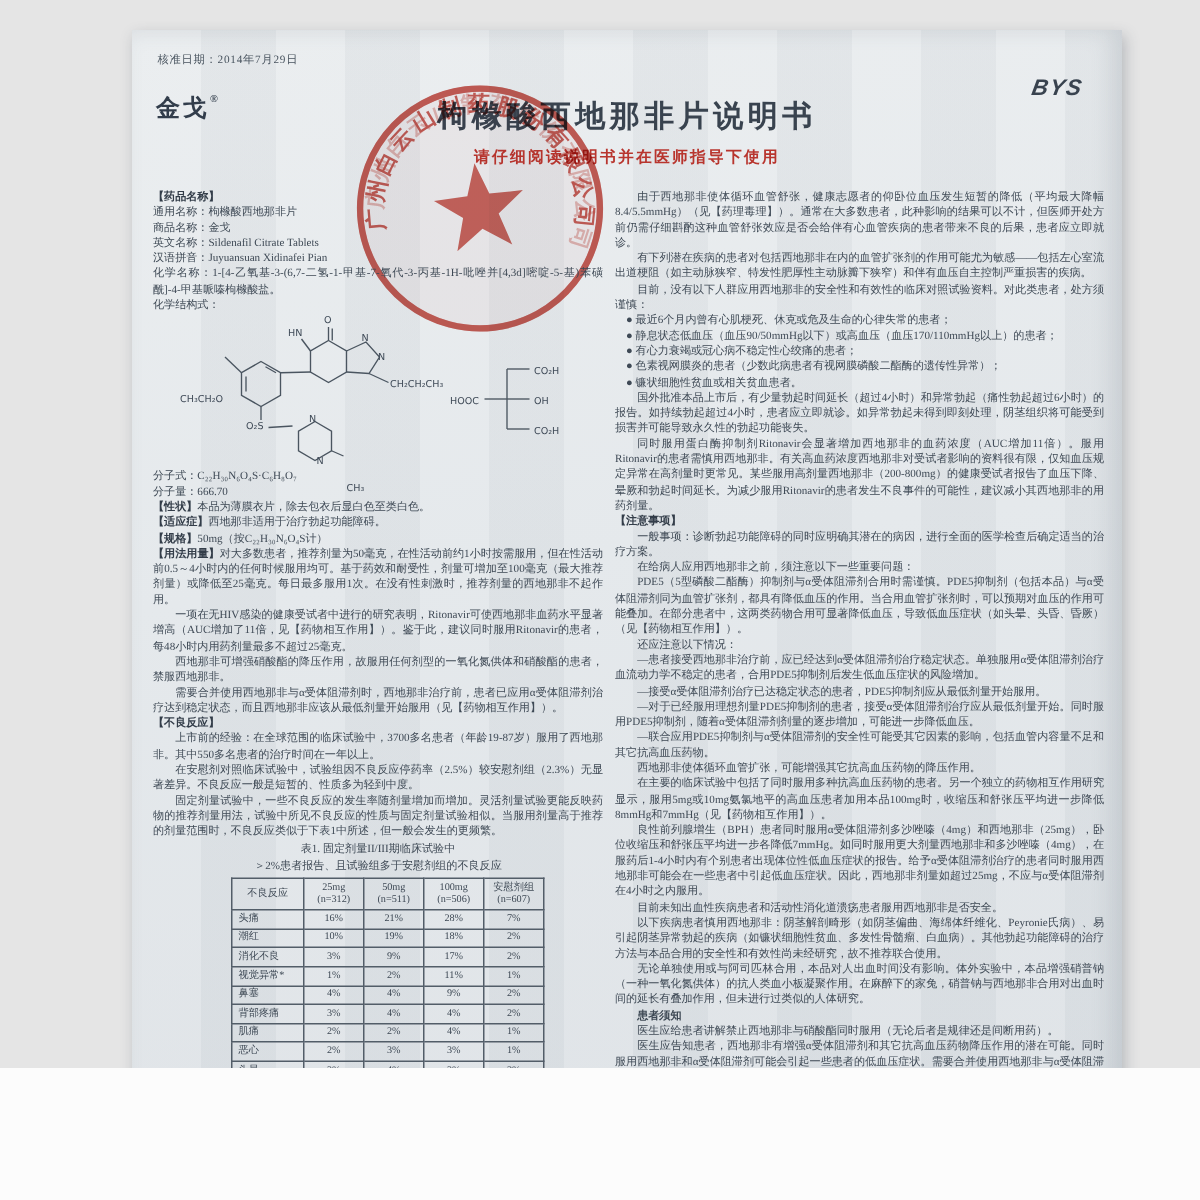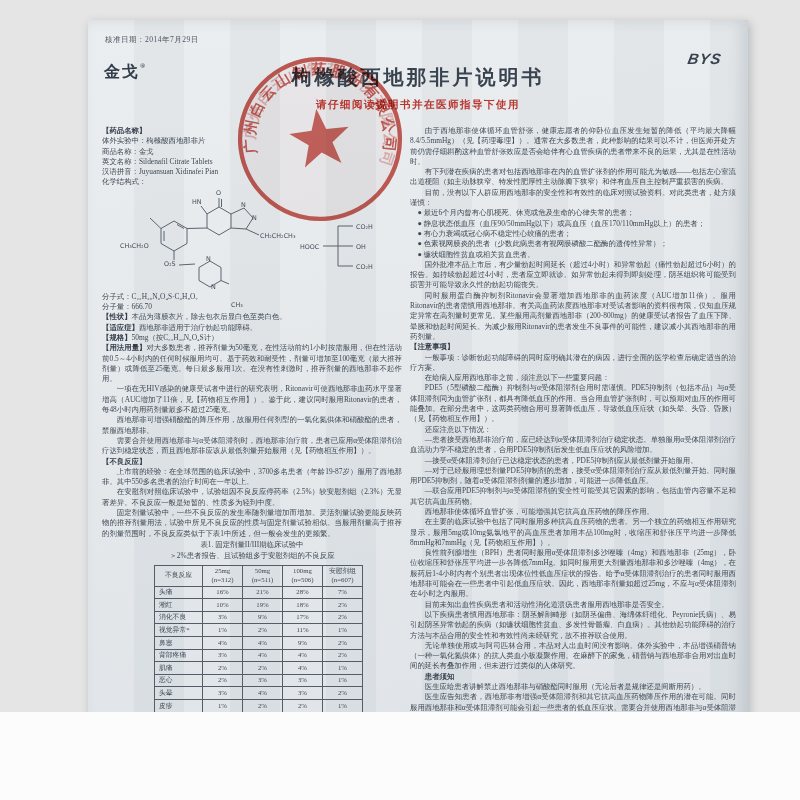--- a/index.html
+++ b/index.html
@@ -70,24 +70,25 @@
           <text font-size="14.5" letter-spacing="3.2" fill="#c23a31" font-weight="bold">
             <textPath href="#sealArc" startOffset="94">广州白云山制药股份有限公司</textPath>
           </text>
         </g>
       </svg>
     </div>
 
     <div class="col colL">
       <div>
           <p class="pg noind"><b>【药品名称】</b></p>
-          <p class="pg noind">体外实验中：枸橼酸西地那非片</p>
+          <p class="pg noind">通用名称：枸橼酸西地那非片</p>
           <p class="pg noind">商品名称：金戈</p>
           <p class="pg noind">英文名称：Sildenafil Citrate Tablets</p>
           <p class="pg noind">汉语拼音：Juyuansuan Xidinafei Pian</p>
+          <p class="pg noind">化学名称：1-[4-乙氧基-3-(6,7-二氢-1-甲基-7-氧代-3-丙基-1H-吡唑并[4,3d]嘧啶-5-基)苯磺酰]-4-甲基哌嗪枸橼酸盐。</p>
           <p class="pg noind">化学结构式：</p>
         </div>
 
       <div class="structure">
         <svg viewBox="0 0 298 104">
           <polygon points="72,33 85,40.5 85,55.5 72,63 59,55.5 59,40.5"></polygon>
           <line x1="62" y1="43" x2="62" y2="53"></line>
             <line x1="75" y1="36.5" x2="82" y2="40.5"></line>
           <line x1="59" y1="40.5" x2="48" y2="30"></line>
           <line x1="85" y1="40.5" x2="105" y2="40"></line>
@@ -226,21 +227,21 @@
               <td class="val">2%</td>
               <td class="val">1%</td>
             </tr>
           </tbody>
       </table>
 
     </div>
 
     <div class="col colR">
       <div>
-          <p class="pg ">由于西地那非使体循环血管舒张，健康志愿者的仰卧位血压发生短暂的降低（平均最大降幅8.4/5.5mmHg）（见【药理毒理】）。通常在大多数患者，此种影响的结果可以不计，但医师开处方前仍需仔细斟酌这种血管舒张效应是否会给伴有心血管疾病的患者带来不良的后果，尤其是在性活动时。</p>
+          <p class="pg ">由于西地那非使体循环血管舒张，健康志愿者的仰卧位血压发生短暂的降低（平均最大降幅8.4/5.5mmHg）（见【药理毒理】）。通常在大多数患者，此种影响的结果可以不计，但医师开处方前仍需仔细斟酌这种血管舒张效应是否会给伴有心血管疾病的患者带来不良的后果，患者应立即就诊。</p>
           <p class="pg ">有下列潜在疾病的患者对包括西地那非在内的血管扩张剂的作用可能尤为敏感——包括左心室流出道梗阻（如主动脉狭窄、特发性肥厚性主动脉瓣下狭窄）和伴有血压自主控制严重损害的疾病。</p>
           <p class="pg ">目前，没有以下人群应用西地那非的安全性和有效性的临床对照试验资料。对此类患者，处方须谨慎：</p>
           <p class="pg bullet">● 最近6个月内曾有心肌梗死、休克或危及生命的心律失常的患者；</p>
           <p class="pg bullet">● 静息状态低血压（血压90/50mmHg以下）或高血压（血压170/110mmHg以上）的患者；</p>
           <p class="pg bullet">● 有心力衰竭或冠心病不稳定性心绞痛的患者；</p>
           <p class="pg bullet">● 色素视网膜炎的患者（少数此病患者有视网膜磷酸二酯酶的遗传性异常）；</p>
           <p class="pg bullet">● 镰状细胞性贫血或相关贫血患者。</p>
           <p class="pg ">国外批准本品上市后，有少量勃起时间延长（超过4小时）和异常勃起（痛性勃起超过6小时）的报告。如持续勃起超过4小时，患者应立即就诊。如异常勃起未得到即刻处理，阴茎组织将可能受到损害并可能导致永久性的勃起功能丧失。</p>
           <p class="pg ">同时服用蛋白酶抑制剂Ritonavir会显著增加西地那非的血药浓度（AUC增加11倍）。服用Ritonavir的患者需慎用西地那非。有关高血药浓度西地那非对受试者影响的资料很有限，仅知血压规定异常在高剂量时更常见。某些服用高剂量西地那非（200-800mg）的健康受试者报告了血压下降、晕厥和勃起时间延长。为减少服用Ritonavir的患者发生不良事件的可能性，建议减小其西地那非的用药剂量。</p>
           <p class="pg noind"><b>【注意事项】</b></p>

